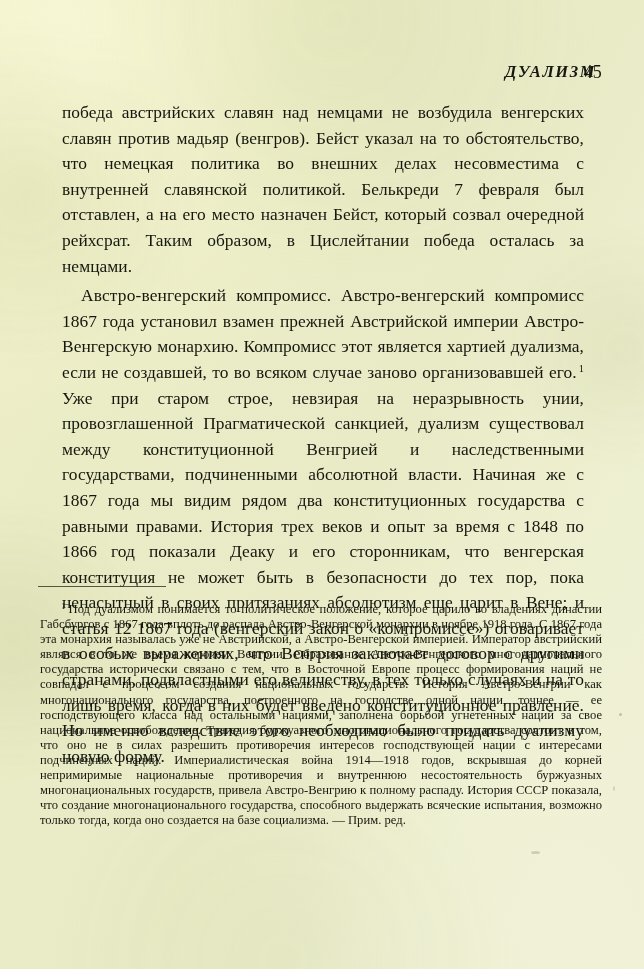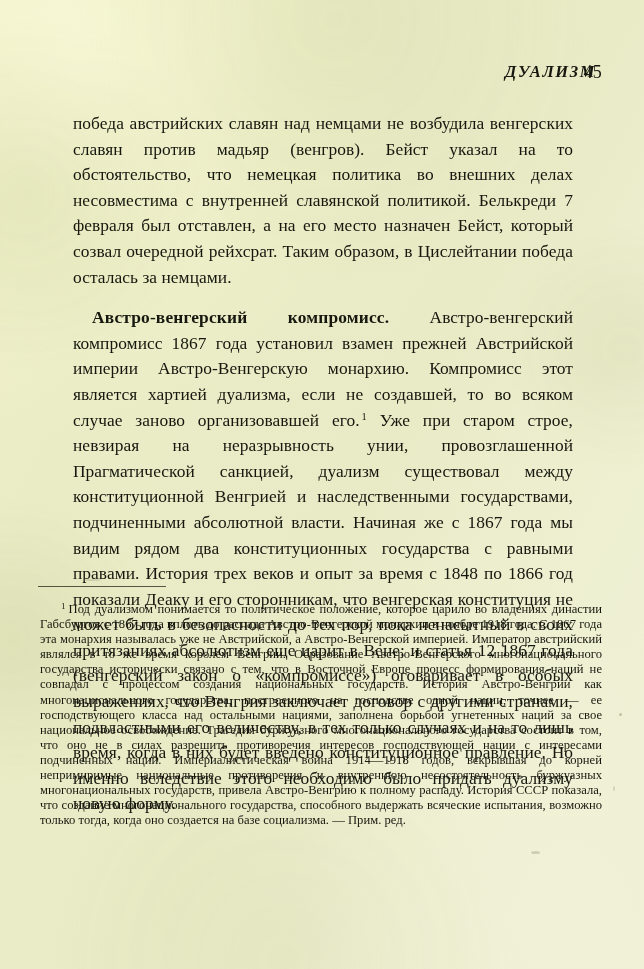--- a/index.html
+++ b/index.html
@@ -81,24 +81,24 @@
     left: 58px;
     top: 96px;
     width: 530px;
     font-size: 17.4px;
     line-height: 25.6px;
     text-align: justify;
     text-justify: inter-word;
     letter-spacing: 0.05px;
     color: #16170e;
   }
-  .body-block p { margin: 15px; }
+  .body-block p { margin: 4px; }
   .body-block p + p { text-indent: 19px; }
   .runin {
-    font-weight: 700;
+    font-weight: 400;
     letter-spacing: 0.15px;
   }
   .ital { }
   sup.fn {
     font-size: 10.5px;
     vertical-align: 0.52em;
     line-height: 0;
     padding-left: 2px;
   }
 

